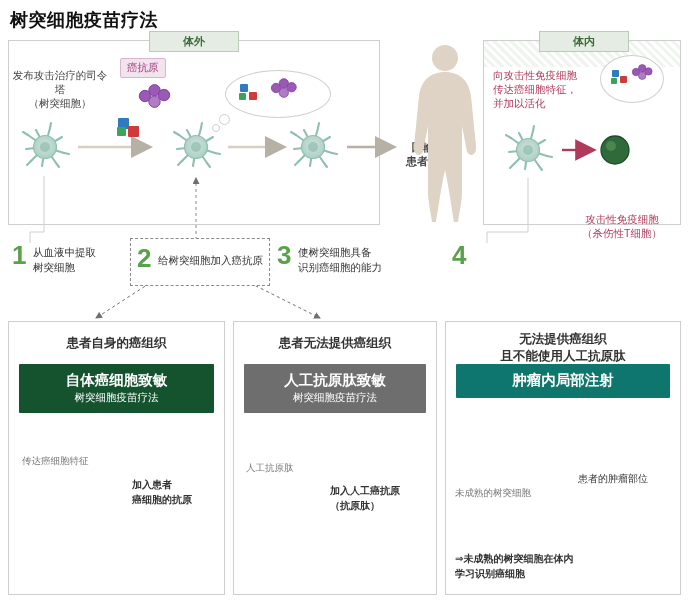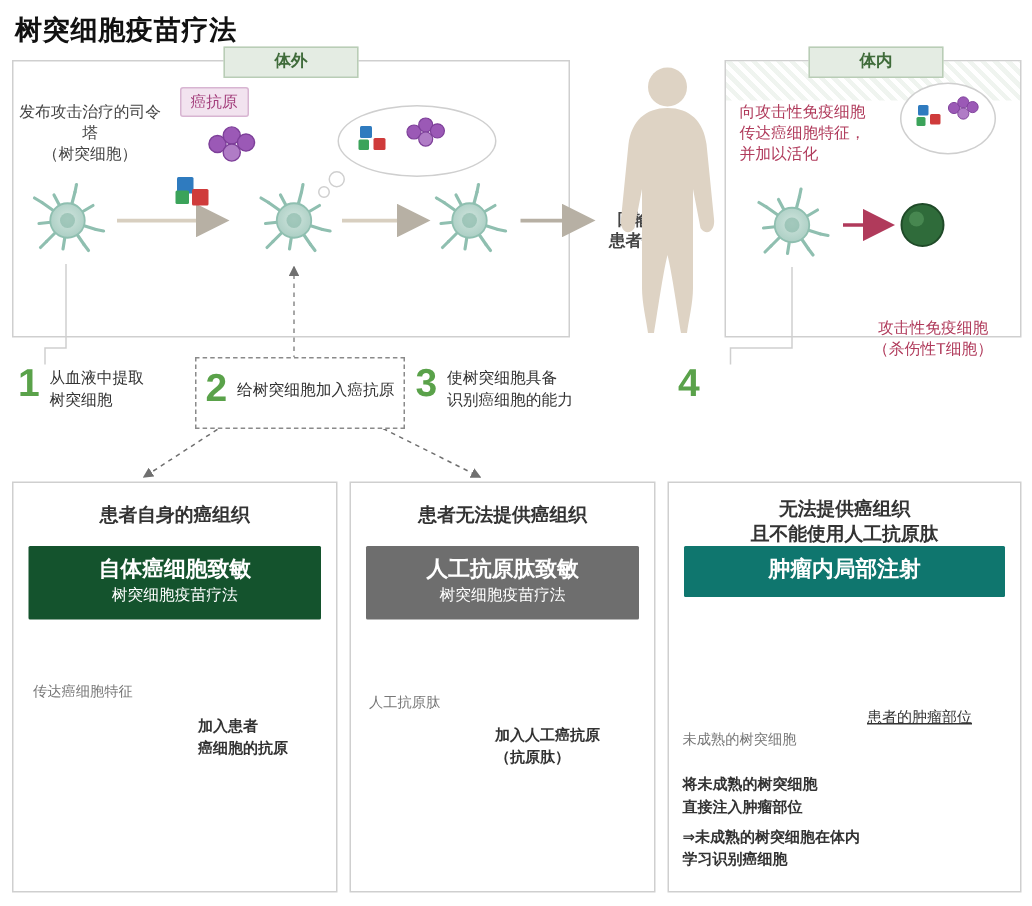--- a/index.html
+++ b/index.html
@@ -350,19 +350,17 @@
 （抗原肽）</div>
 
   <div class="card card3">
     <div class="card-head" style="white-space:pre-line;padding-top:9px;">无法提供癌组织
 且不能使用人工抗原肽</div>
     <div class="band" style="top:42px;background:#0f766e;">
       <div class="b1">肿瘤内局部注射</div>
     </div>
   </div>
   <div class="sub" style="left:455px;top:487px;">未成熟的树突细胞</div>
-  <div class="note" style="left:578px;top:472px;text-decoration:underline;">患者的肿瘤部位</div>
-  <div class="note bold" style="left:455px;top:517px;width:150px;white-space:pre-line;">将未成熟的树突细胞
-直接注入肿瘤部位</div>
+  <div class="note" style="left:578px;top:472px;">患者的肿瘤部位</div>
   <div class="note bold" style="left:455px;top:552px;width:160px;white-space:pre-line;">⇒未成熟的树突细胞在体内
 学习识别癌细胞</div>
 
 </div>
 
 </body></html>

